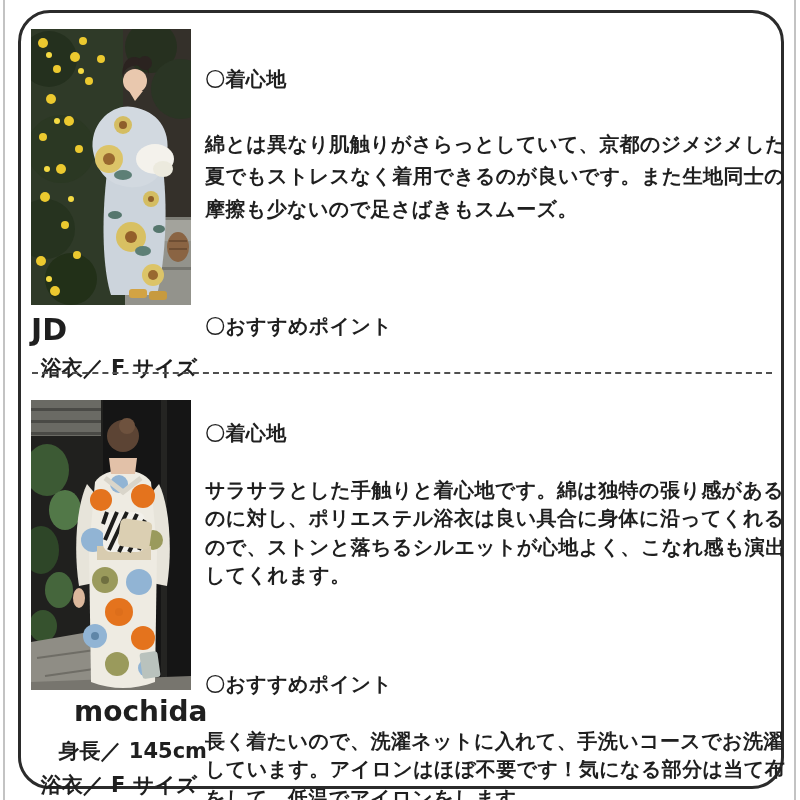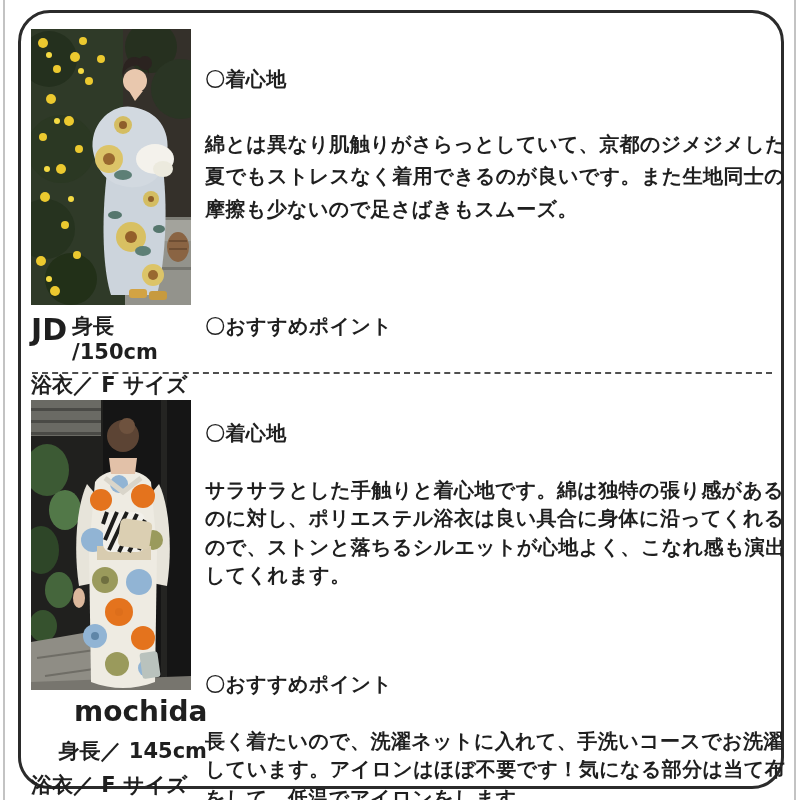--- a/index.html
+++ b/index.html
@@ -23,25 +23,25 @@
   .text-col{position:absolute;left:184px;width:582px;font-size:20px;letter-spacing:0.4px;}
   .sec1-text{top:17px;line-height:32.5px;}
   .sec2-text{top:377px;line-height:28.5px;}
   .block{white-space:pre-line;}
   .sec1-text .block-points{margin-top:20px;}
   .sec2-text .block-points{margin-top:23px;}
   .heading{white-space:pre-line;}
   .model-label{position:absolute;left:10px;width:176px;}
   .label-1{top:299px;}
   .label-2{top:682px;}
-  .name-row{display:flex;align-items:flex-start;gap:5px;}
+  .name-row{display:flex;align-items:flex-end;gap:21px;}
   .model-name{font-size:30px;letter-spacing:0;}
   .label-2 .model-name{font-size:28px;margin-left:43px;}
   .model-meta{font-size:21px;letter-spacing:0;}
-  .model-size{font-size:21px;margin-top:7px;letter-spacing:0;}
+  .model-size{font-size:21px;margin-top:7px;letter-spacing:0;text-align:center;}
   .label-2 .model-meta{margin-top:9px;text-align:right;}
   .label-2 .model-size{margin-top:6px;}
   .divider{
     position:absolute;left:11px;top:359px;width:740px;height:0;
     border-top:2px dashed #4f4f4f;
   }
 </style>
 </head>
 <body>
 
@@ -141,21 +141,20 @@
 摩擦も少ないので足さばきもスムーズ。</div>
     </div>
     <div class="block block-points">
       <div class="heading">〇おすすめポイント</div>
     </div>
   </div>
 
   <div class="model-label label-1">
     <div class="name-row">
       <span class="model-name">JD</span>
-      <span class="model-meta">身長 /150cm</span>
     </div>
     <div class="model-size">浴衣／ F サイズ</div>
   </div>
 
   <div class="divider"></div>
 
   <div class="photo photo-2">
     <svg width="160" height="290" viewBox="0 0 160 290" xmlns="http://www.w3.org/2000/svg">
       <rect x="0" y="0" width="160" height="290" fill="#20201e"></rect>
       <rect x="72" y="0" width="88" height="290" fill="#151515"></rect>

